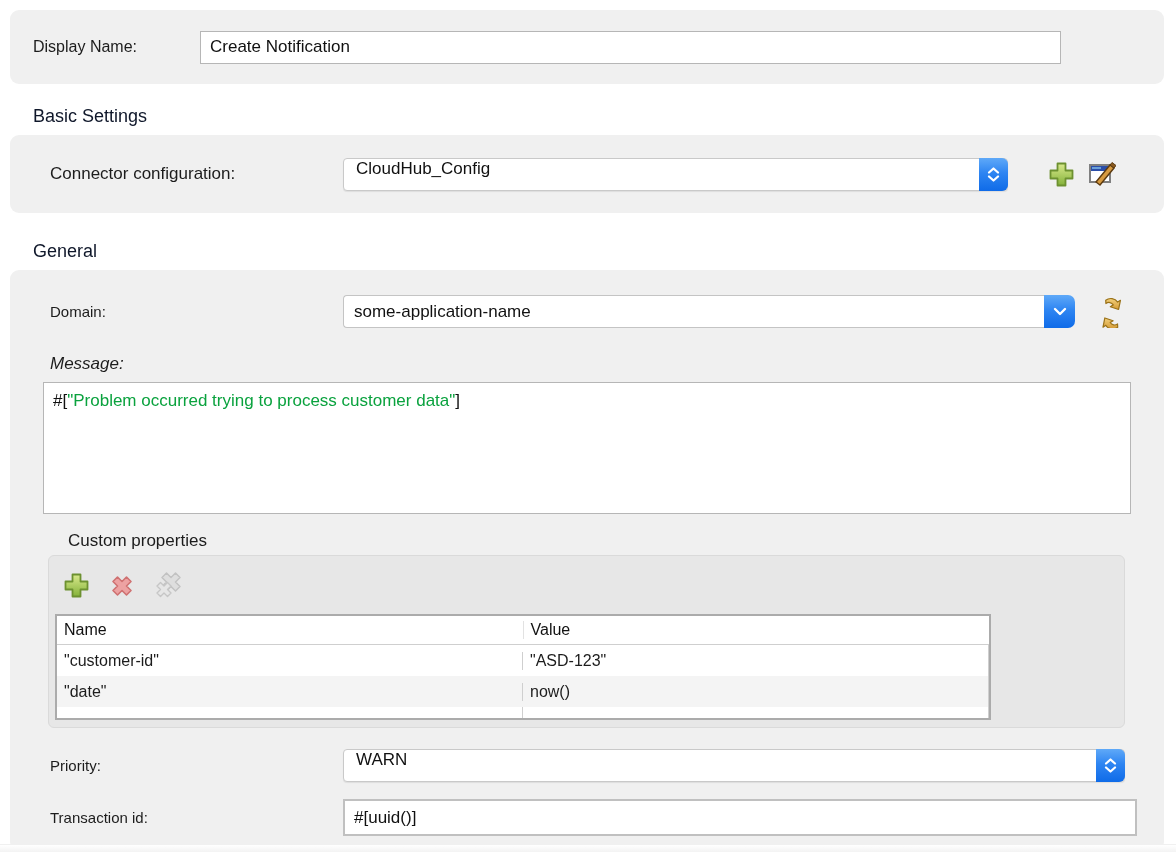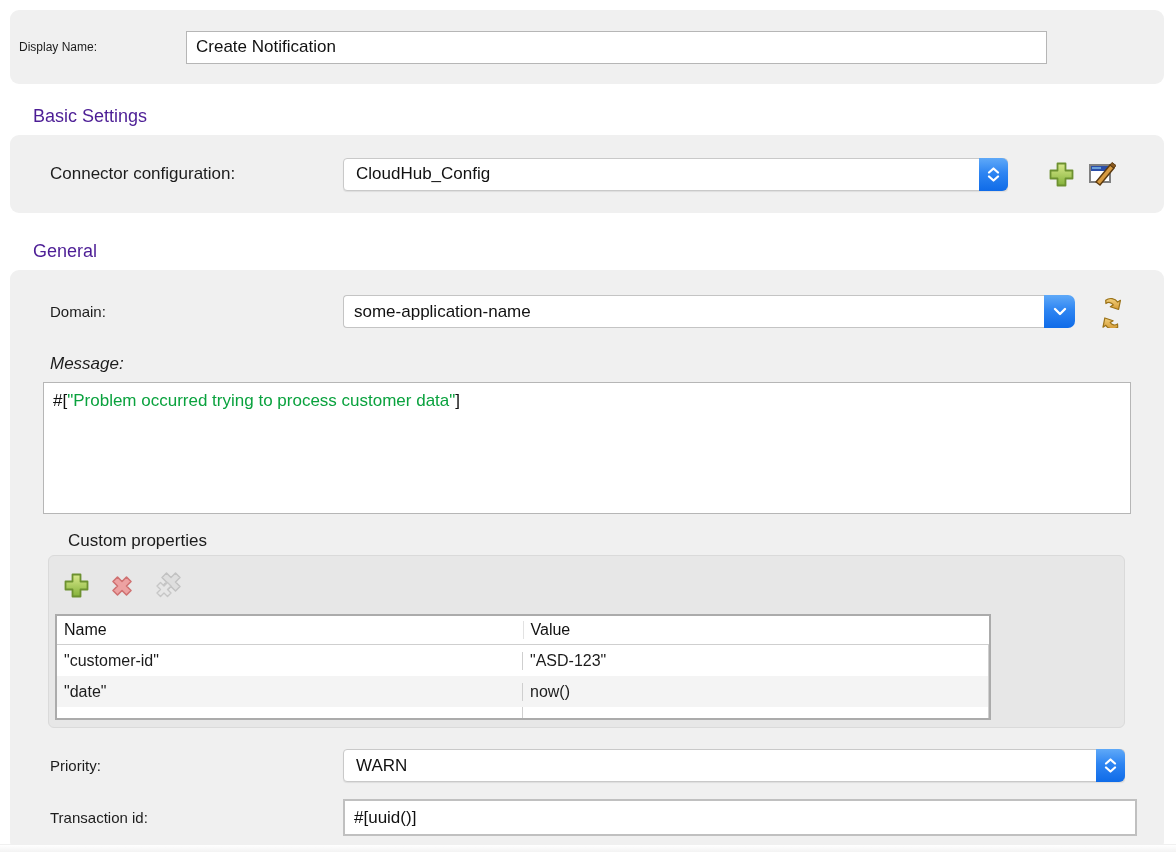--- a/index.html
+++ b/index.html
@@ -1,38 +1,38 @@
 <!DOCTYPE html>
 <html><head>
 <meta charset="utf-8">
 <style>
   * { box-sizing: border-box; margin: 0; padding: 0; }
   html, body { width: 1176px; height: 852px; overflow: hidden; background: #ffffff;
     font-family: "Liberation Sans", sans-serif; color: #1c1c1c; }
 
   .panel { background: #f0f0f0; border-radius: 9px; margin-left: 10px; width: 1154px; }
-  .section-title { font-size: 18px; color: #4c1d95; margin-left: 33px; height: 22px; line-height: 22px; }
+  .section-title { font-size: 18px; color: #0f172a; margin-left: 33px; height: 22px; line-height: 22px; }
 
   
   .panel-display { margin-top: 10px; height: 74px; display: flex; align-items: center; }
-  .panel-display .lbl { margin-left: 9px; width: 167px; font-size: 12px; }
+  .panel-display .lbl { margin-left: 23px; width: 167px; font-size: 16px; }
   .text-input { background: #fff; border: 1px solid #b6b6b6; height: 33px; font-size: 17px;
     padding: 0 9px; font-family: "Liberation Sans", sans-serif; color: #111; display: flex; align-items: center; }
   .display-input { width: 861px; }
 
   
   .hdr-basic { margin-top: 21px; }
   .panel-basic { margin-top: 8px; height: 78px; display: flex; align-items: center; }
   .panel-basic .lbl { margin-left: 40px; width: 293px; font-size: 17px; }
 
   .lbl { font-size: 17px; }
 
   
   .popup { background: #ffffff; border: 1px solid #c9c9c9; border-radius: 4px; height: 33px;
-    display: flex; align-items: center; position: relative; box-shadow: 0 1px 1px rgba(0,0,0,.08); }
+    display: flex; align-items: flex-start; position: relative; box-shadow: 0 1px 1px rgba(0,0,0,.08); }
   .popup .popup-value { font-size: 17px; padding-left: 12px; color: #111; flex: 1; }
   .popup .stepper { width: 29px; height: 33px; margin: -1px -1px -1px 0; border-radius: 0 6px 6px 0;
     background: linear-gradient(180deg, #5fa9f8 0%, #2e85f2 45%, #0f6be8 100%);
     display: flex; flex-direction: column; align-items: center; justify-content: center; gap: 1px; }
   .popup-cfg { width: 665px; }
   .popup-priority { width: 782px; }
 
   
   .combo { width: 732px; height: 33px; display: flex; position: relative; }
   .combo .combo-field { flex: 1; background: #fff; border: 1px solid #c4c4c4; border-right: none;

